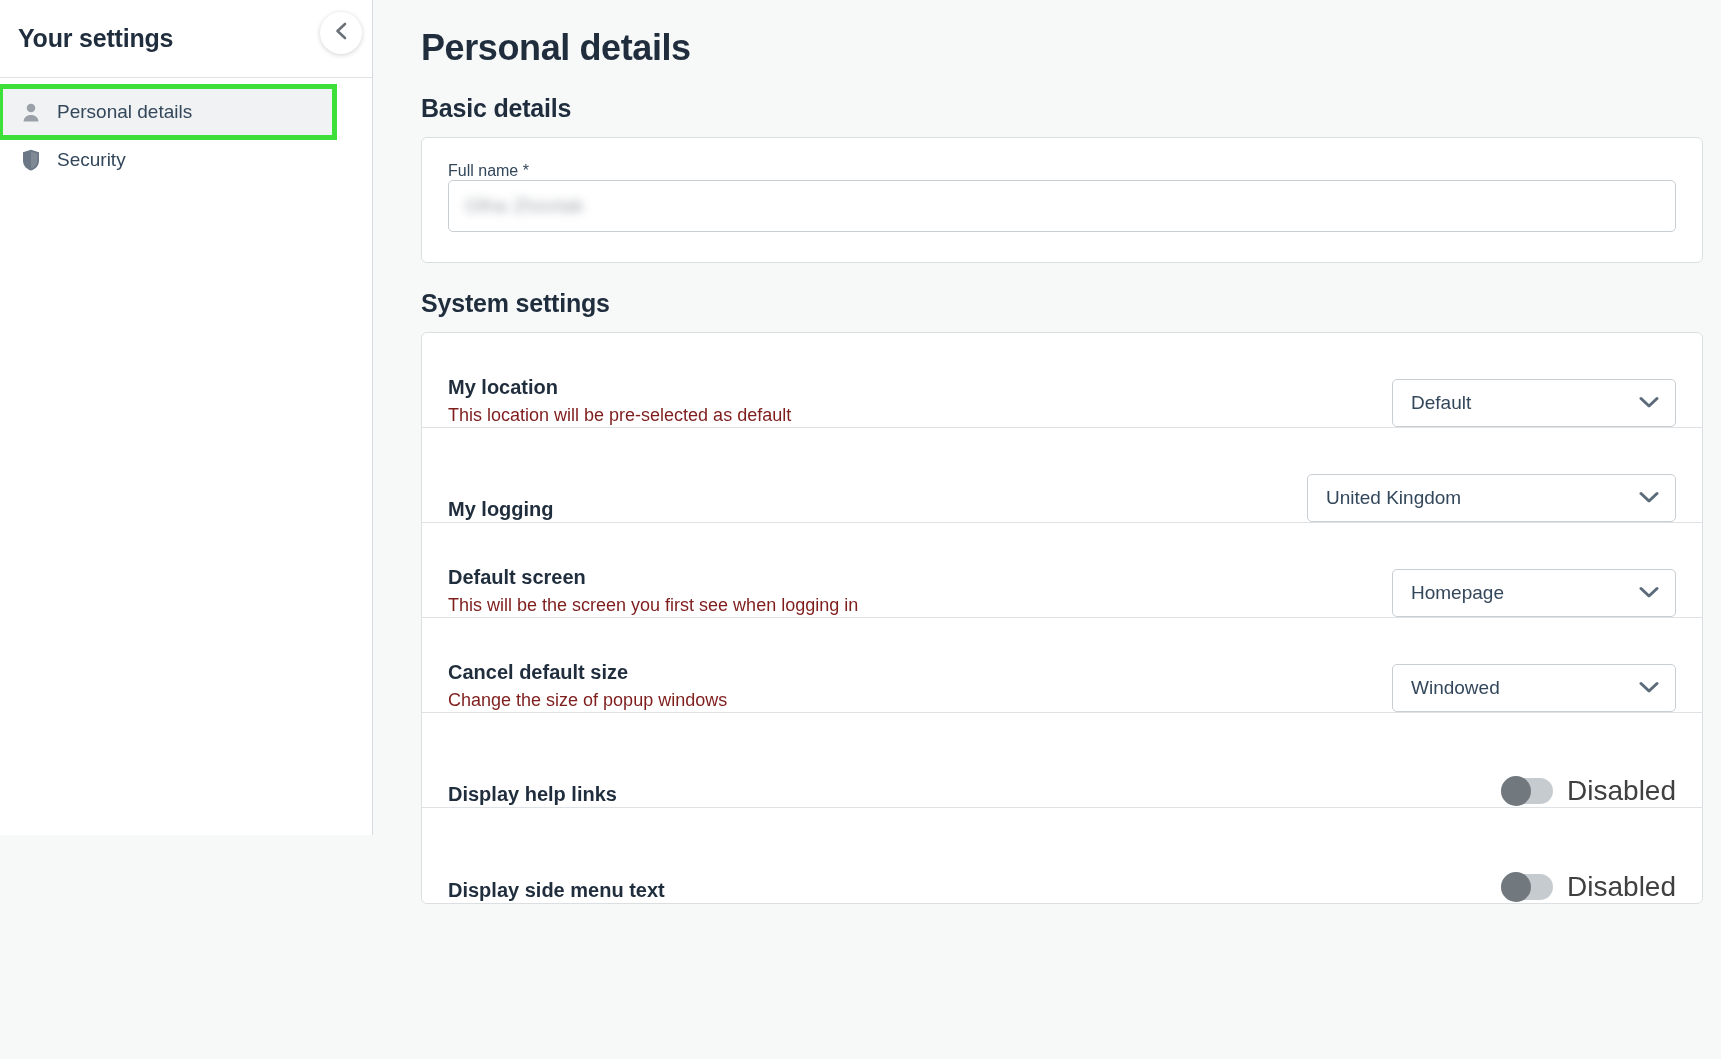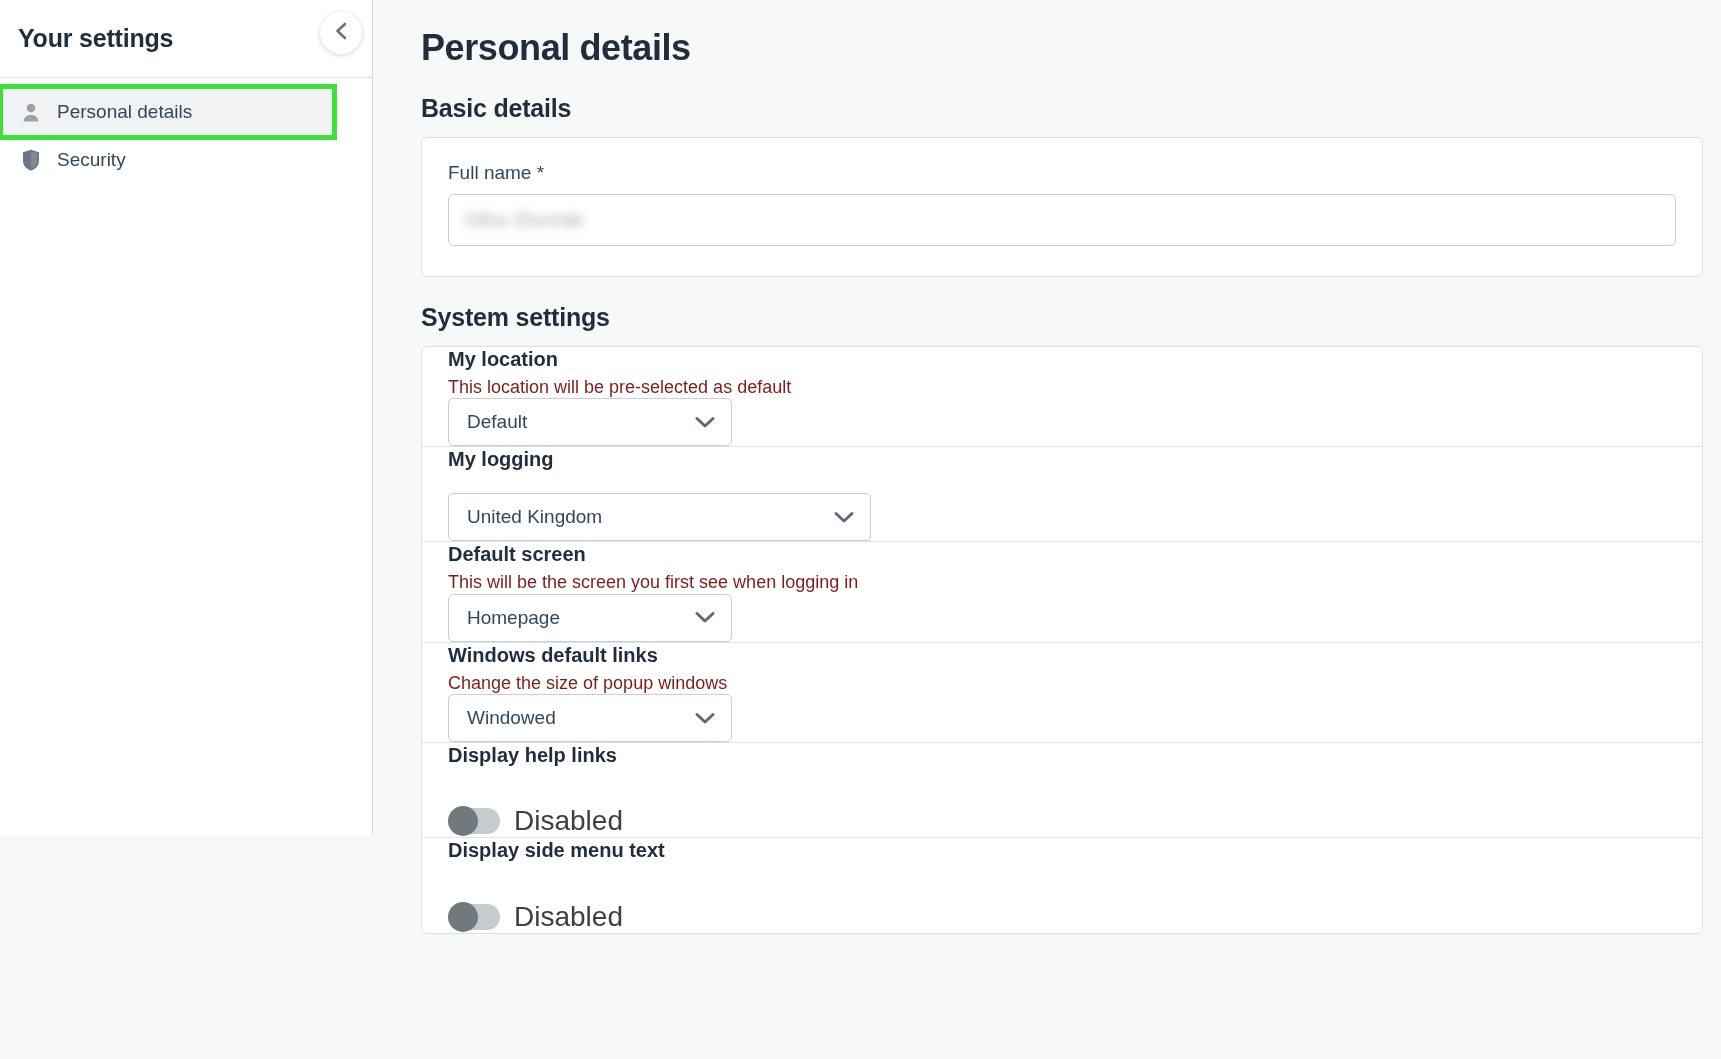--- a/index.html
+++ b/index.html
@@ -127,23 +127,22 @@
 
   .card {
     background: #ffffff;
     border: 1px solid #dcdfe2;
     border-radius: 6px;
   }
 
   
   #basic-details-card { padding: 24px 26px 30px 26px; }
   .field-label {
-    font-size: 19px;
+    font-size: 16px;
     color: #33475b;
-    margin-bottom: 10px;
   }
   
   #full-name-value {
     color: #9aa0a6;
     filter: blur(5px);
     font-size: 19px;
     letter-spacing: 0.5px;
     white-space: nowrap;
     user-select: none;
   }
@@ -155,26 +154,25 @@
     display: flex;
     align-items: center;
     padding: 0 16px;
     background: #ffffff;
     cursor: text;
   }
 
   
   .settings-row {
     display: flex;
-    align-items: flex-start;
+    align-items: flex-end;
     justify-content: space-between;
     min-height: 95px;
     padding: 0 26px;
     border-bottom: 1px solid #dfe2e5;
-    flex-direction: column;
   }
   .settings-row:last-child { border-bottom: none; gap: 28px; }
   .row-text { max-width: 760px; }
   .row-title {
     font-size: 20px;
     font-weight: bold;
     color: #1f2d3d;
     line-height: 1.25;
   }
   .row-desc {
@@ -192,21 +190,21 @@
     border: 1px solid #c9ced3;
     border-radius: 5px;
     background: #ffffff;
     padding: 0 16px 0 18px;
     font-size: 19px;
     color: #33475b;
     cursor: pointer;
     gap: 18px;
   }
   .select-w-std  { width: 284px; }
-  .select-w-wide { width: 423px; }
+  .select-w-wide { width: 369px; }
   .chevron-down { flex: 0 0 auto; display: flex; align-items: center; }
 
   
   .toggle-wrap { display: flex; align-items: center; gap: 14px; }
   .toggle {
     width: 52px;
     height: 26px;
     border-radius: 13px;
     background: #c6cbd0;
     position: relative;
@@ -324,21 +322,21 @@
           <span class="chevron-down">
             <svg width="20" height="13" viewBox="0 0 20 13" aria-hidden="true">
               <path d="M2 2.5 L10 10 L18 2.5" fill="none" stroke="#5c6b7a" stroke-width="3" stroke-linecap="round" stroke-linejoin="round"></path>
             </svg>
           </span>
         </div>
       </div>
 
       <div class="settings-row">
         <div class="row-text">
-          <div class="row-title">Windows default links</div>
+          <div class="row-title">Cancel default size</div>
           <div class="row-desc">Change the size of popup windows</div>
         </div>
         <div class="select-box select-w-std">
           <span>Windowed</span>
           <span class="chevron-down">
             <svg width="20" height="13" viewBox="0 0 20 13" aria-hidden="true">
               <path d="M2 2.5 L10 10 L18 2.5" fill="none" stroke="#5c6b7a" stroke-width="3" stroke-linecap="round" stroke-linejoin="round"></path>
             </svg>
           </span>
         </div>

